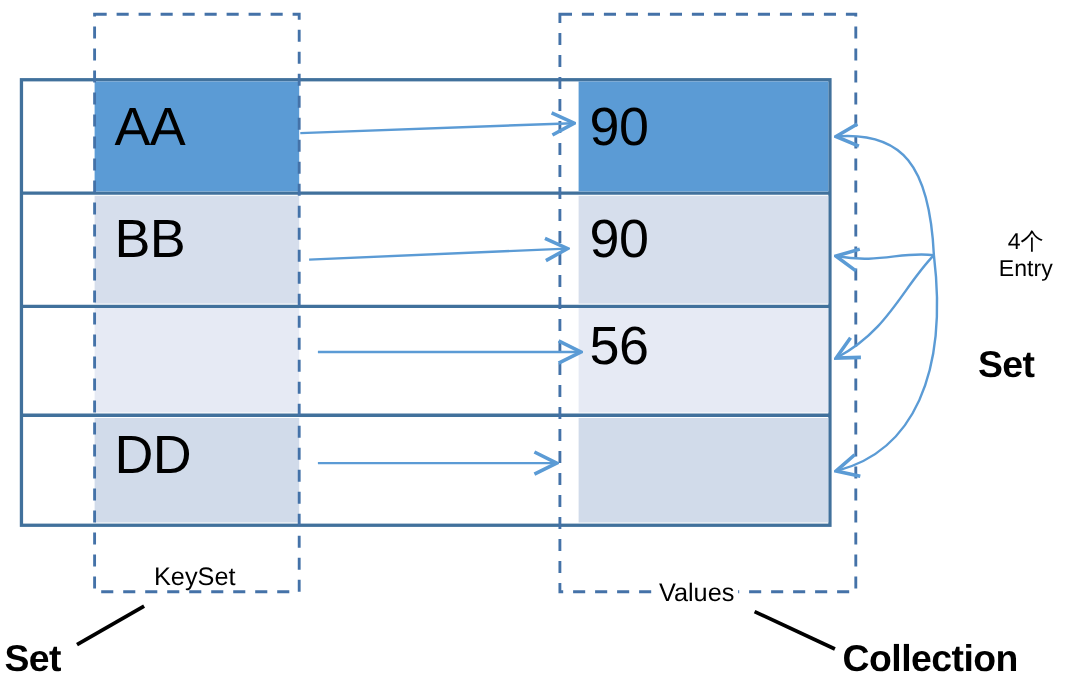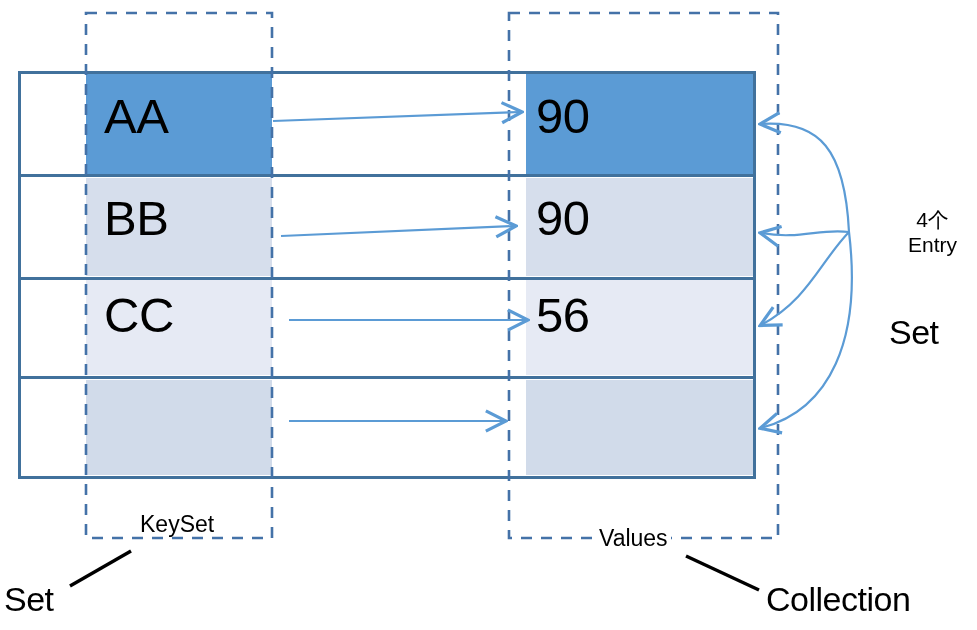--- a/index.html
+++ b/index.html
@@ -32,21 +32,21 @@
     font-size: 49px;
     letter-spacing: -0.5px;
   }
   .dash-label {
     font-size: 23px;
     background: #ffffff;
     padding: 0 3px;
   }
   .bold-label {
     font-size: 34px;
-    font-weight: normal;
+    font-weight: bold;
     letter-spacing: -0.5px;
   }
   .entry-label {
     font-size: 21px;
     text-align: center;
     line-height: 1.18;
   }
 </style>
 </head>
 <body>
@@ -104,21 +104,21 @@
     </g>
 
     <g stroke="#000000" stroke-width="3.4" fill="none">
       <line x1="70" y1="586" x2="131" y2="551"></line>
       <line x1="686" y1="556" x2="759" y2="590"></line>
     </g>
   </svg>
 
   <div class="txt cell-text" style="left:104px; top:194px;">BB</div>
   <div class="txt cell-text" style="left:104px; top:92px;">AA</div>
-  <div class="txt cell-text" style="left:104px; top:291px;">CC</div>
+  <div class="txt cell-text" style="left:104px; top:390px;">DD</div>
 
   <div class="txt cell-text" style="left:536px; top:92px;">90</div>
   <div class="txt cell-text" style="left:536px; top:194px;">90</div>
   <div class="txt cell-text" style="left:536px; top:291px;">56</div>
 
   <div class="txt dash-label" style="left:137px; top:513px;">KeySet</div>
   <div class="txt dash-label" style="left:596px; top:527px;text-align:right;">Values</div>
 
   <div class="txt entry-label" style="left:860px; top:208px;margin-left:48px;">
     <div>4个</div>

